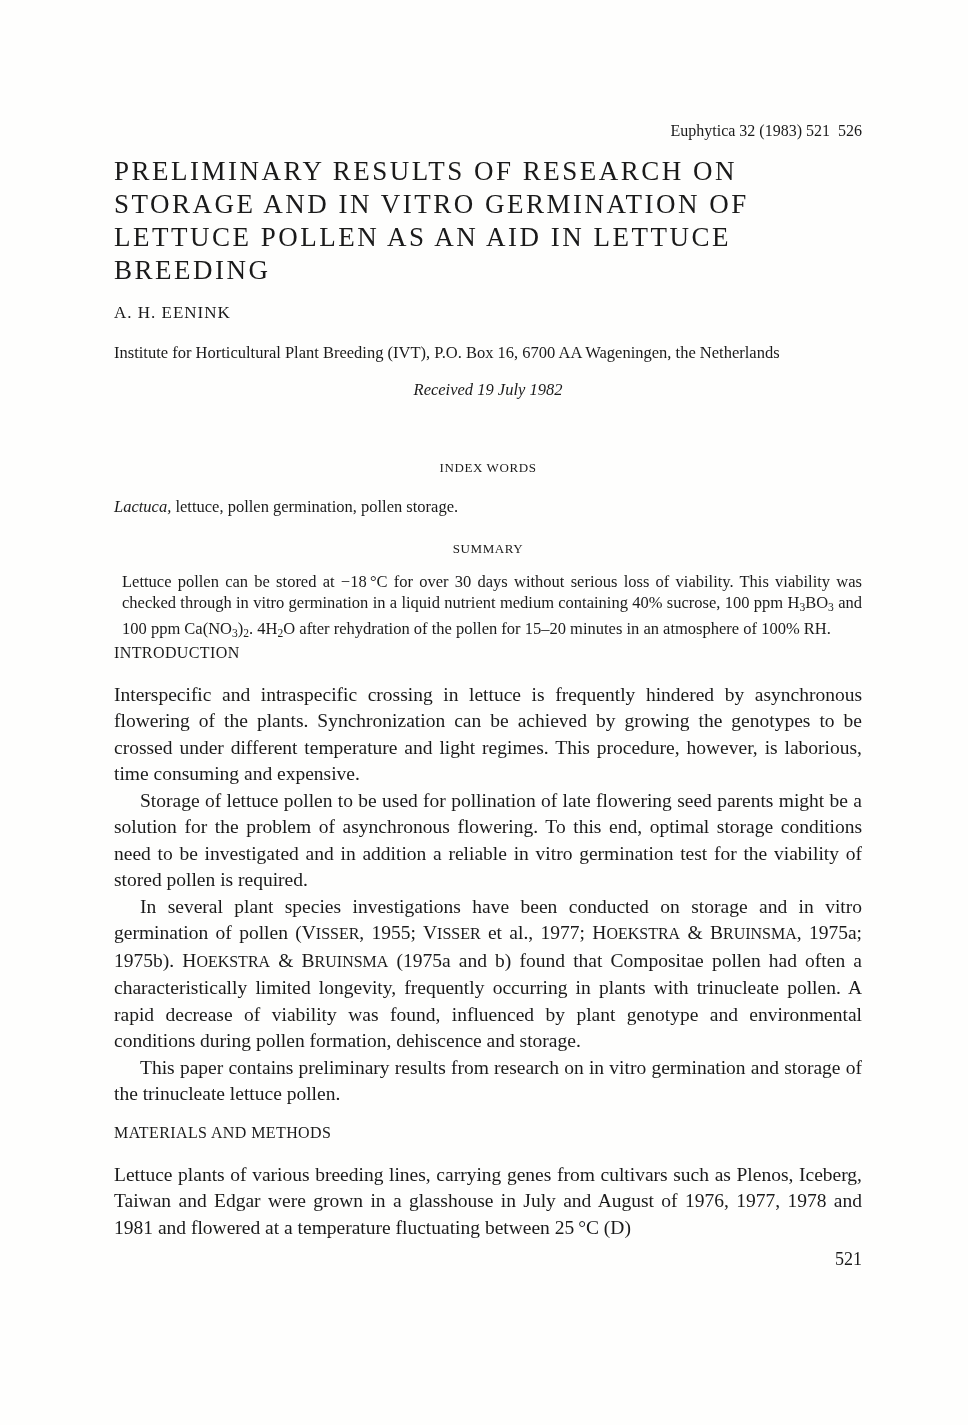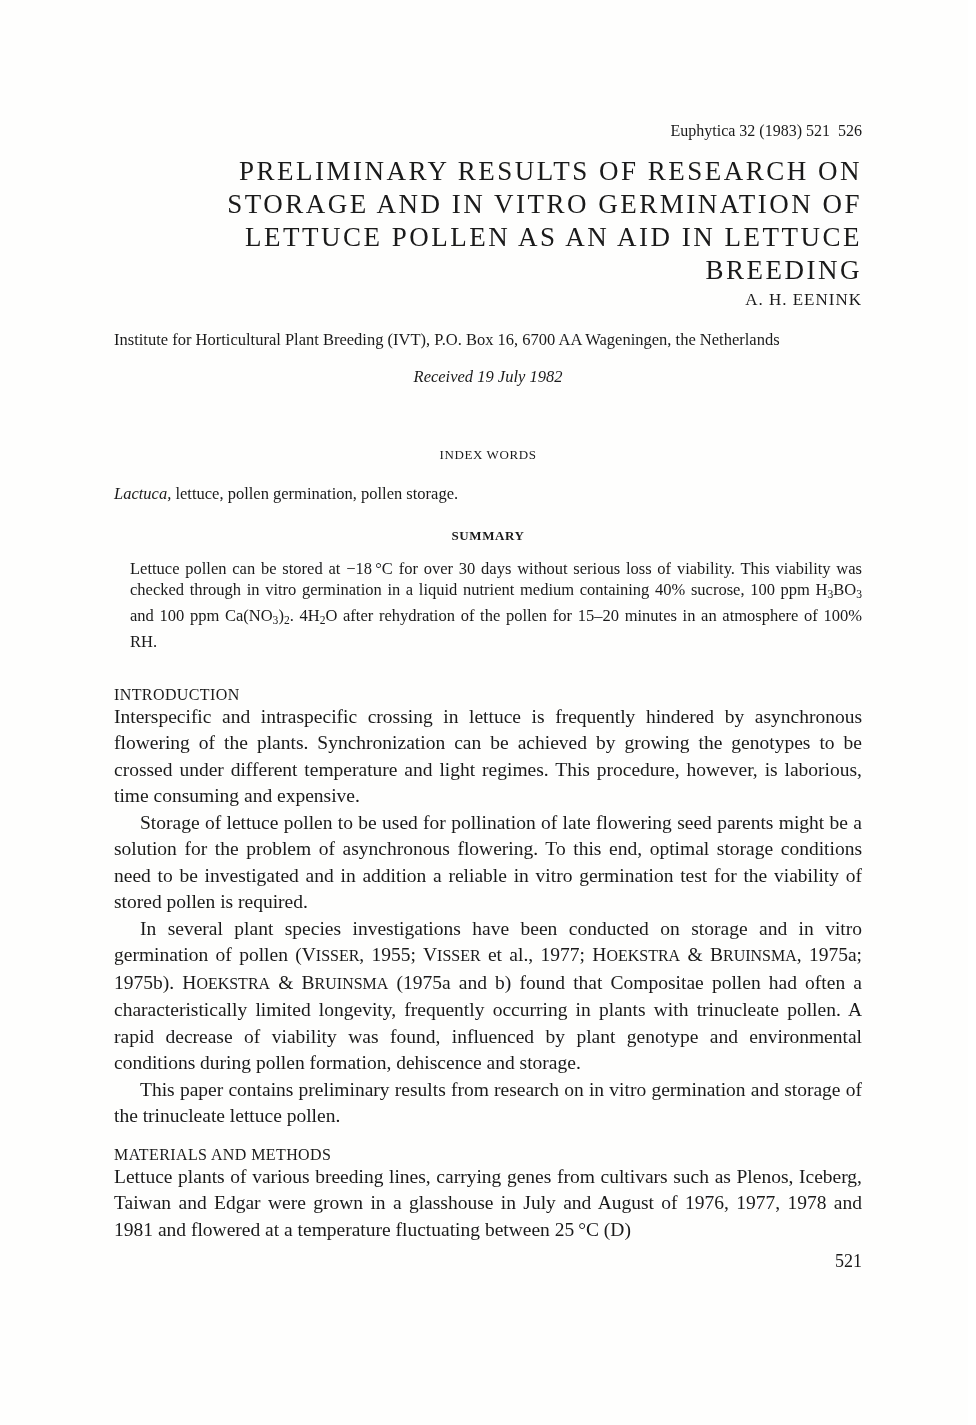--- a/index.html
+++ b/index.html
@@ -16,30 +16,30 @@
 
   .journal-ref {
     padding-top: 121px;
     text-align: right;
     font-size: 16px;
     line-height: 20px;
     white-space: pre;
   }
   .title {
     margin: 14px 0 0 0;
-    text-align: right;
+    text-align: left;
     font-size: 27px;
     line-height: 33px;
     letter-spacing: 2.5px;
     font-weight: normal;
   }
   .title .title-line { display: block; }
   .author {
-    margin-top: 2px;
-    text-align: right;
+    margin-top: 15px;
+    text-align: left;
     font-size: 17px;
     letter-spacing: 1px;
     line-height: 21px;
   }
   .affiliation {
     margin-top: 19px;
     text-align: left;
     font-size: 16.5px;
     line-height: 21px;
   }
@@ -55,41 +55,41 @@
     letter-spacing: 0.6px;
     line-height: 15px;
     text-align: center;
   }
   .index-heading { margin-top: 60px; }
   .index-text {
     margin: 21px 0 0 0;
     font-size: 16.5px;
     line-height: 21px;
   }
-  .summary-heading { margin-top: 24px; font-weight: bold; }
+  .summary-heading { margin-top: 24px; }
   .summary-text {
-    margin: 15px 0 0 16px;
+    margin: 15px 0 0 8px;
     font-size: 16.5px;
     line-height: 21px;
     text-align: justify;
   }
   .section-heading {
     font-size: 16px;
     letter-spacing: 0.4px;
     line-height: 18px;
     font-weight: normal;
   }
-  .intro-heading { margin-top: 34px; }
+  .intro-heading { }
   .body-para {
     margin: 0;
     font-size: 19.5px;
     line-height: 26.5px;
     text-align: justify;
   }
-  .first-body-para { }
+  .first-body-para { margin-top: 20px; }
   .indent { text-indent: 26px; }
   .materials-heading { margin-top: 16px; }
   .page-number {
     margin-top: 7px;
     text-align: right;
     font-size: 18px;
     line-height: 22px;
   }
   .i { font-style: italic; }
   .sc { font-size: 0.82em; }

